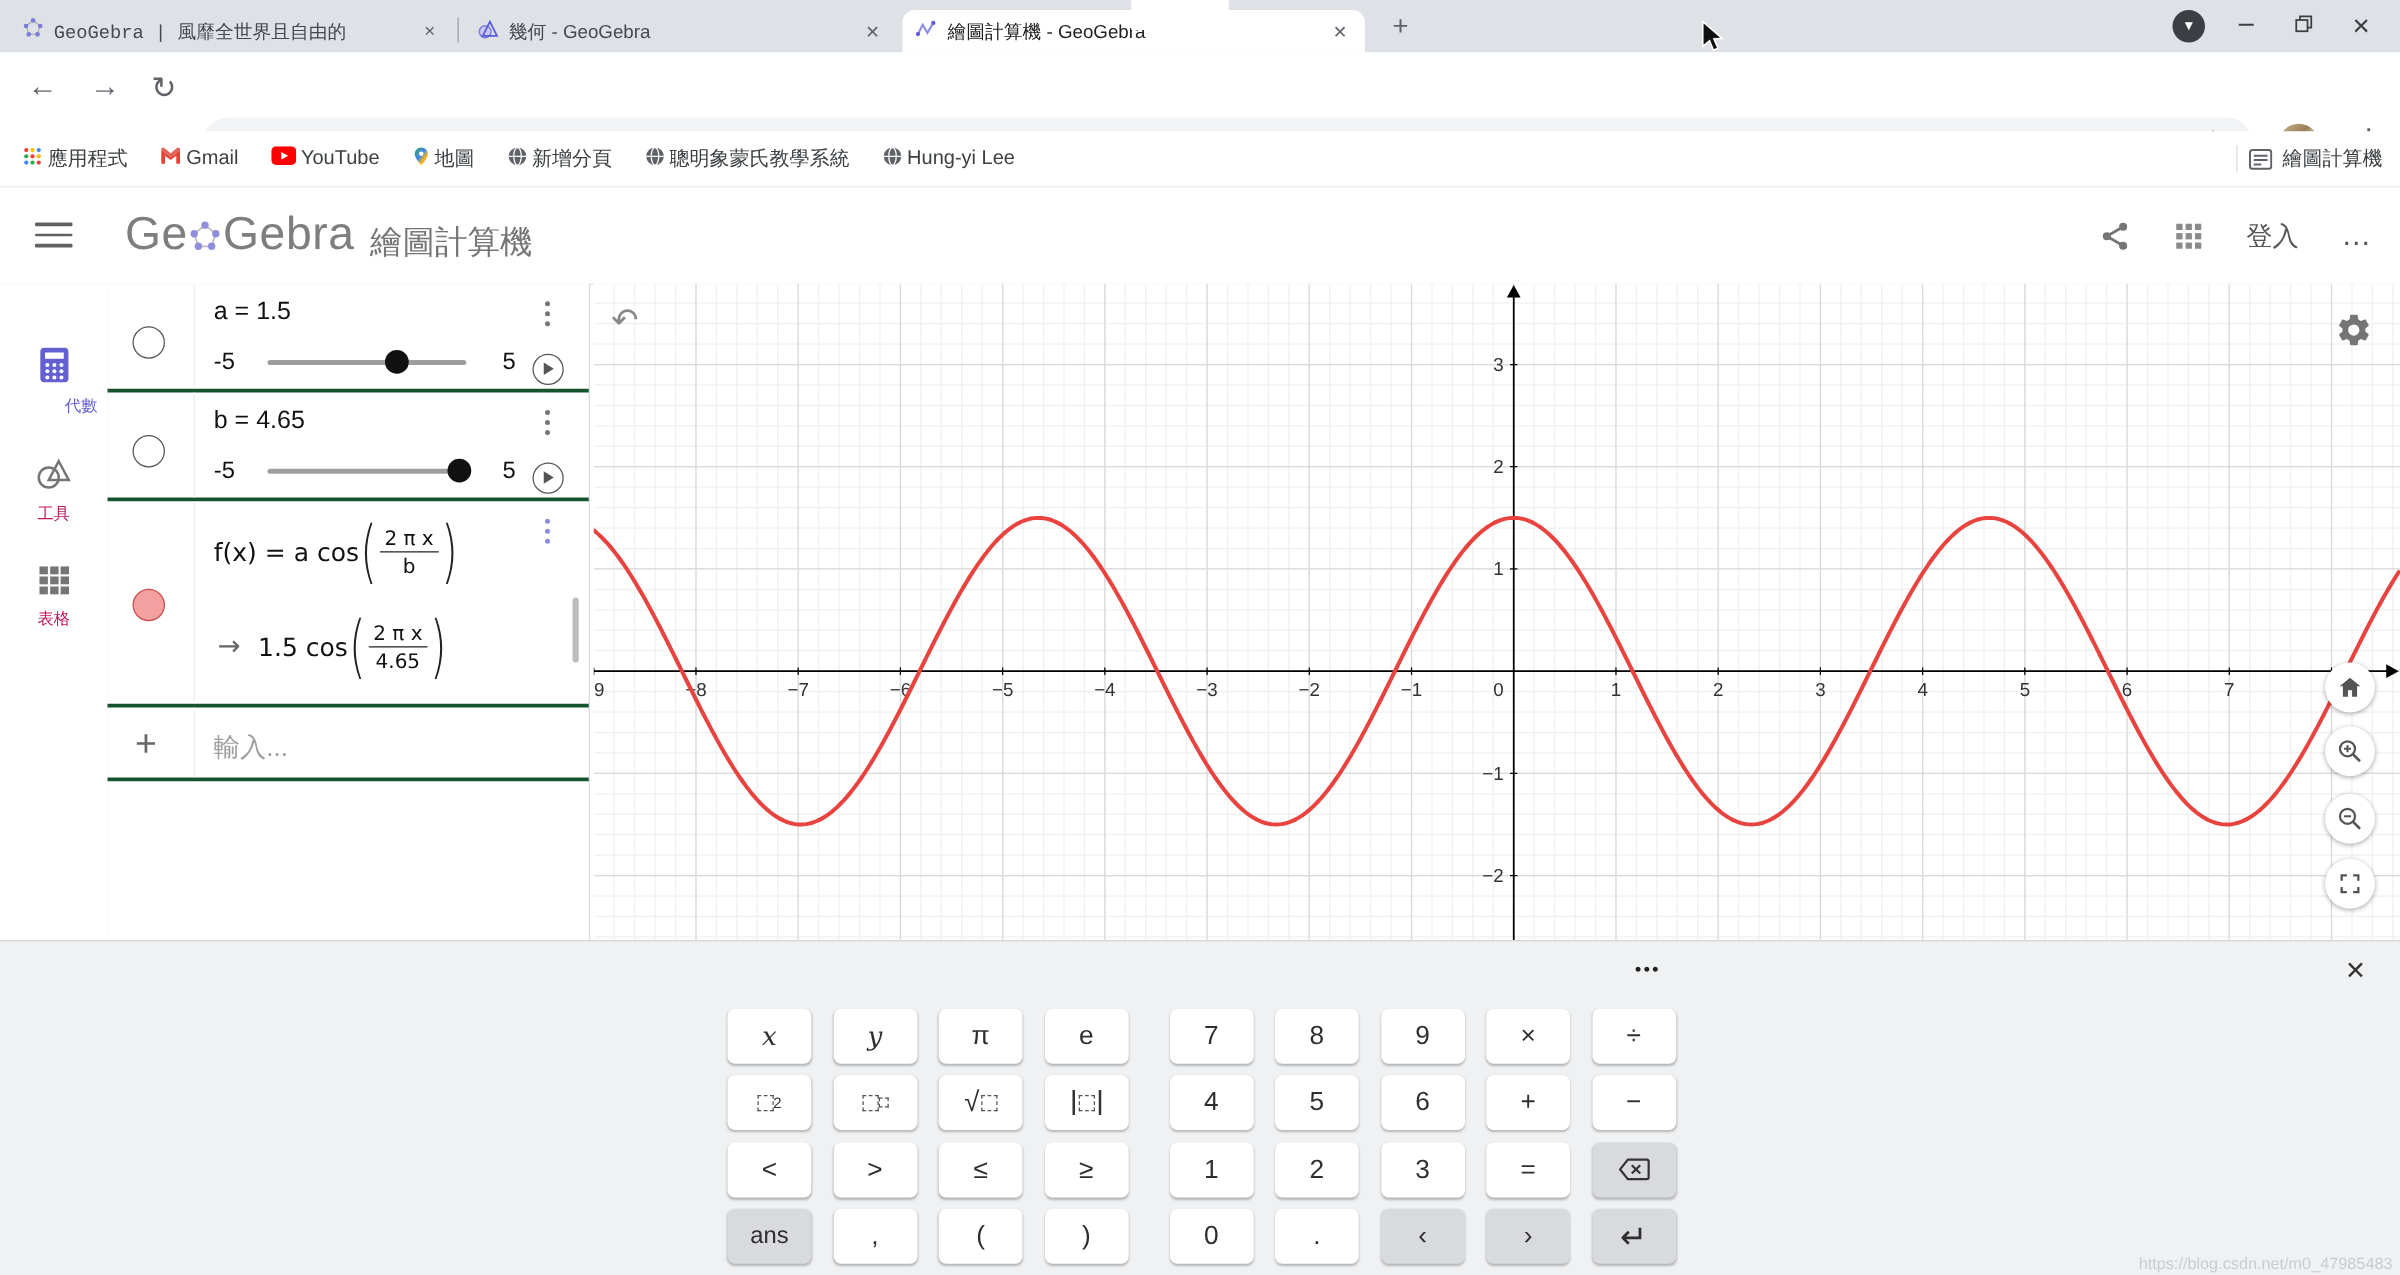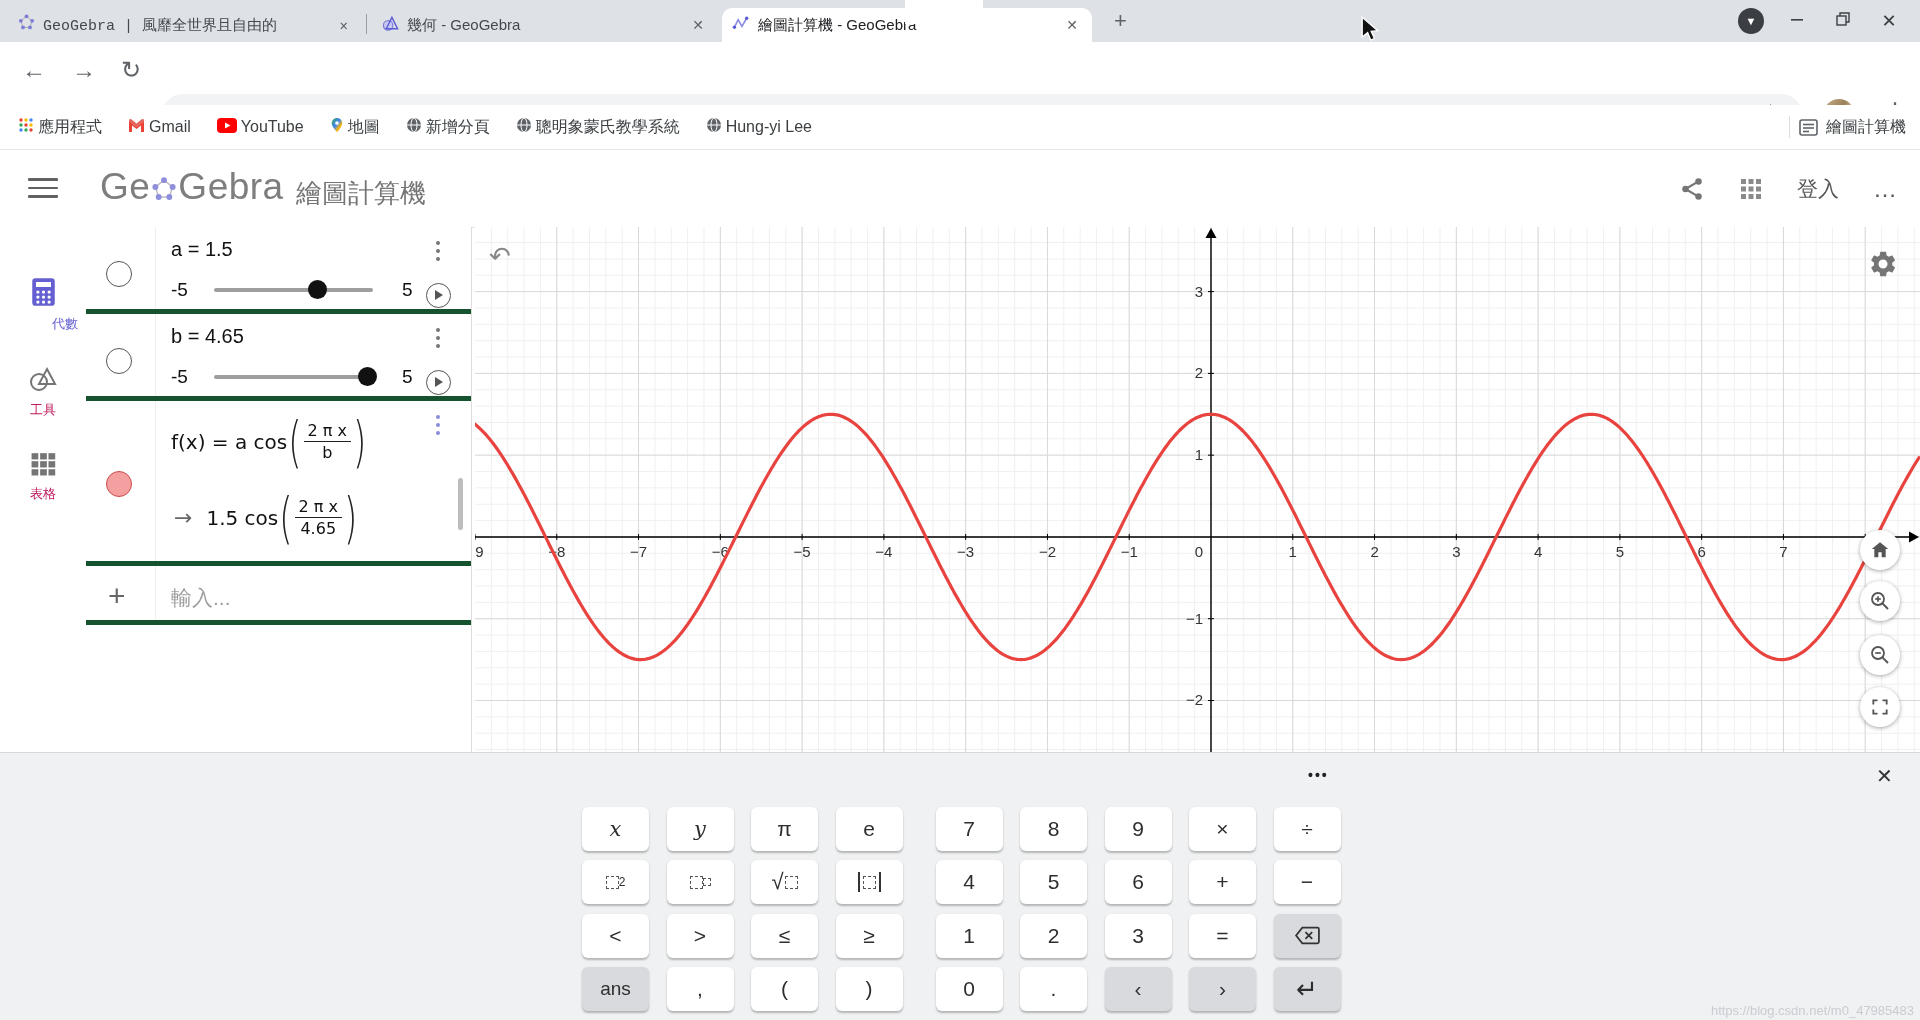--- a/index.html
+++ b/index.html
@@ -40,21 +40,21 @@
   .headright{position:absolute;right:0;top:0;height:77px;display:flex;align-items:center;gap:34px;padding-right:22px;color:#616161;}
   .signin{font-size:21px;color:#555;}
   .hmore{font-size:24px;color:#555;letter-spacing:1px;}
   
   .rail{position:absolute;left:0;top:227px;width:86px;height:525px;background:#fff;border-right:1px solid #ececec;}
   .rail-item{position:absolute;left:0;width:86px;text-align:center;}
   .rail-item .lbl{font-size:13px;color:#be185d;margin-top:4px;}
   .rail-item.active .lbl{color:#6560d1;padding-left:44px;}
   
   .algebra{position:absolute;left:86px;top:227px;width:386px;height:525px;background:#fff;border-right:1px solid #dcdcdc;box-sizing:border-box;}
-  .alg-row{position:absolute;left:0;width:385px;border-bottom:5px solid #14532d;box-sizing:border-box;}
+  .alg-row{position:absolute;left:0;width:385px;border-bottom:3px solid #14532d;box-sizing:border-box;}
   .alg-cell-sep{position:absolute;left:69px;top:0;bottom:0;width:1px;background:#efefef;}
   .radio{position:absolute;left:20px;width:26px;height:26px;border-radius:50%;border:1.6px solid #555;box-sizing:border-box;background:#fff;}
   .radio.on{background:#f4a0a0;border:1.6px solid #cc4b4b;}
   .slider-name{position:absolute;left:85px;top:11px;font-size:20px;color:#111;}
   .slider-min{position:absolute;left:85px;top:52px;font-size:19px;color:#111;}
   .slider-max{position:absolute;left:316px;top:52px;font-size:19px;color:#111;}
   .track{position:absolute;left:128px;top:61px;width:159px;height:4px;border-radius:2px;background:#9e9e9e;}
   .handle{position:absolute;top:53px;width:19px;height:19px;border-radius:50%;background:#111;}
   .playbtn{position:absolute;left:340px;top:56px;width:25px;height:25px;border-radius:50%;border:1.6px solid #555;box-sizing:border-box;}
   .playbtn:after{content:"";position:absolute;left:8px;top:5.5px;border-left:8px solid #555;border-top:5.5px solid transparent;border-bottom:5.5px solid transparent;}

